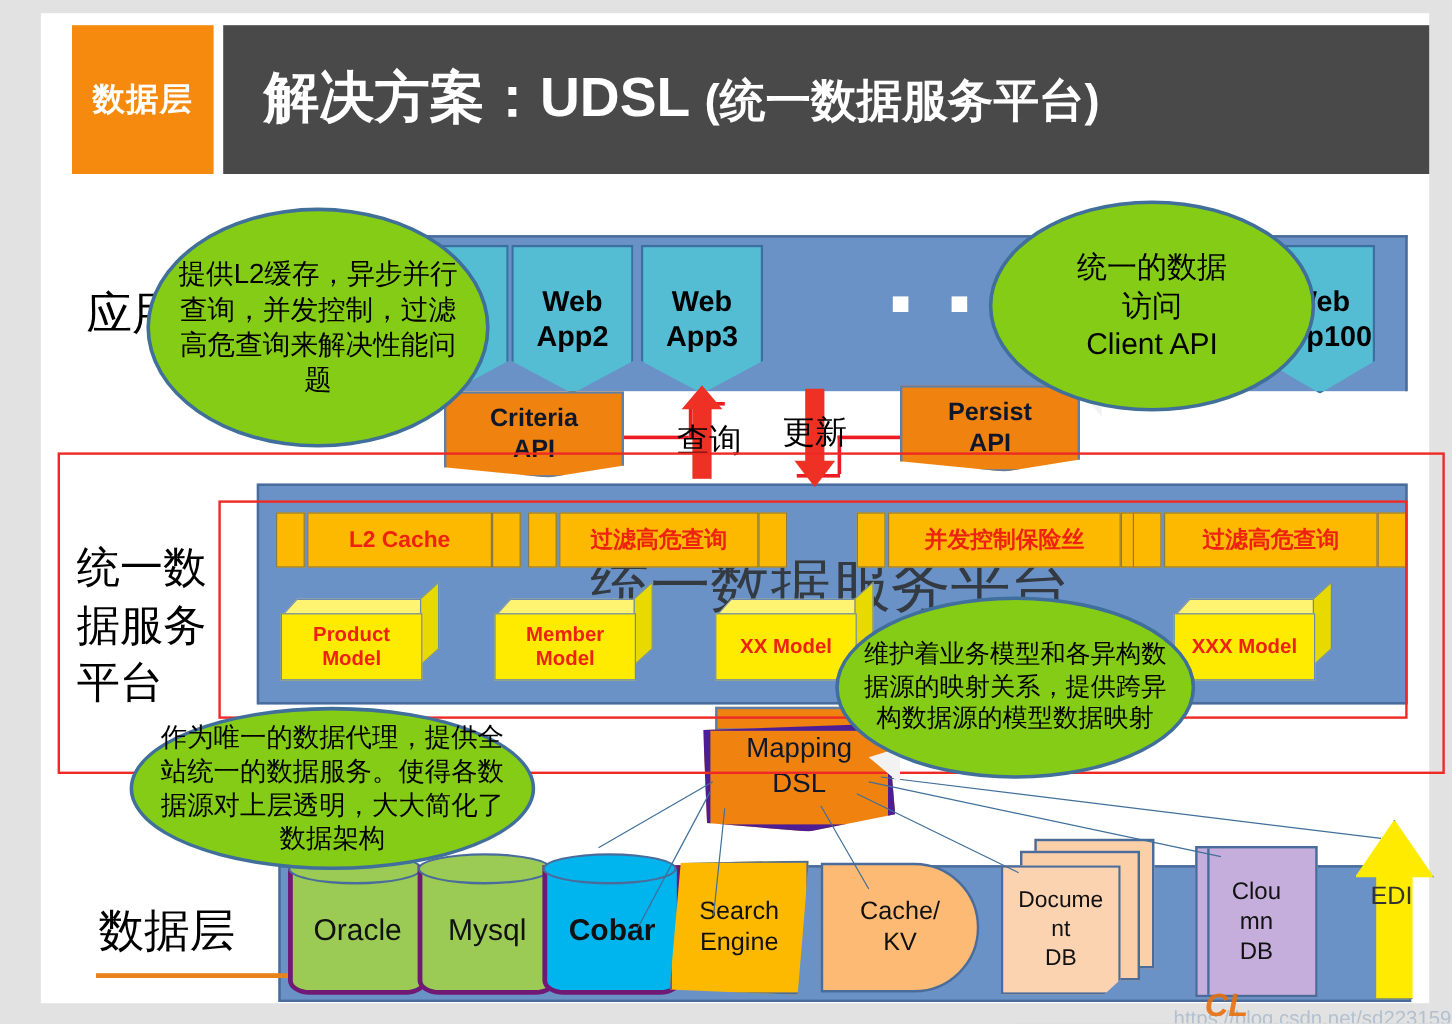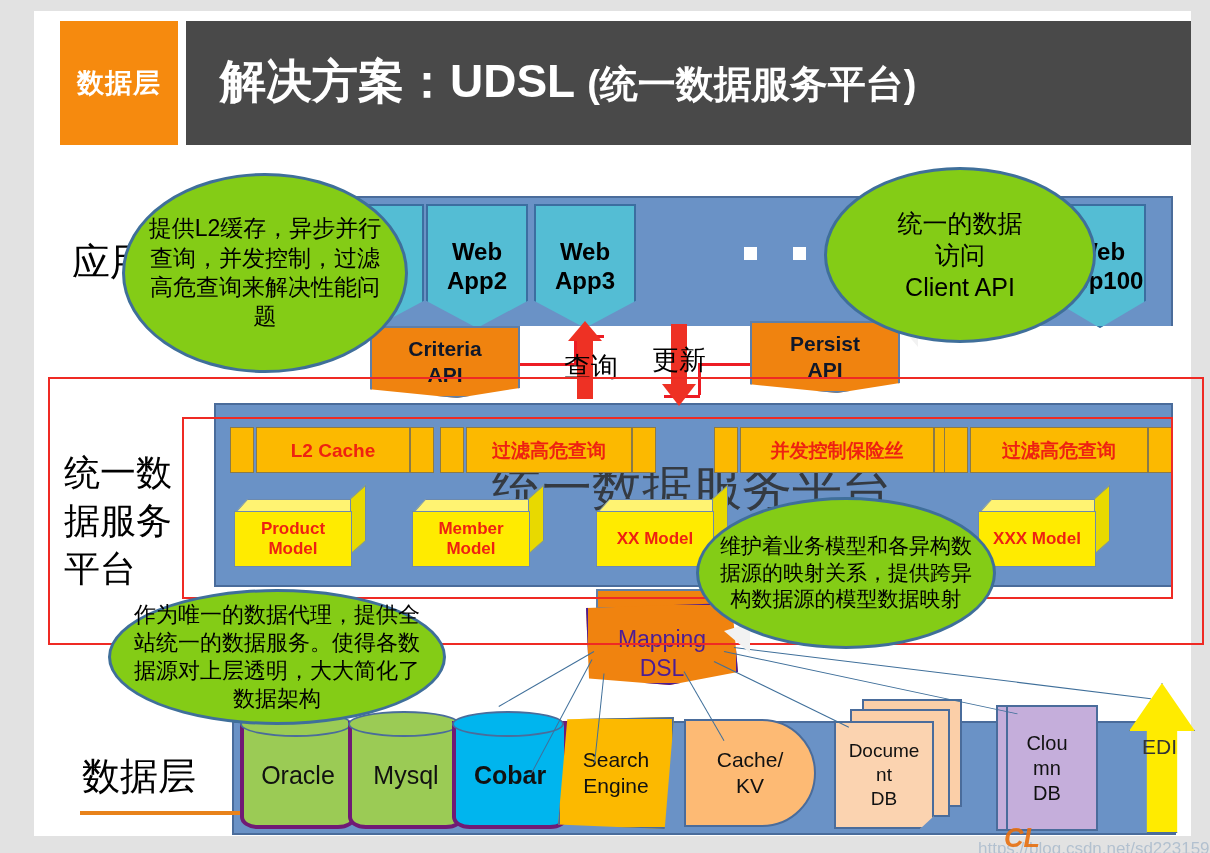--- a/index.html
+++ b/index.html
@@ -88,24 +88,24 @@
                border:1px solid #6d8aae;display:flex;align-items:center;justify-content:center;
                text-align:center;color:#ee2211;font-size:17px;font-weight:700;line-height:20px;}
   .model .top{position:absolute;left:0;top:0;width:116px;height:13px;background:#fff372;
               border:1px solid #6d8aae;transform:skewX(-42deg);transform-origin:bottom left;}
   .model .side{position:absolute;left:116px;top:0;width:14px;height:54px;background:#e8d900;
                border:1px solid #6d8aae;transform:skewY(-42deg);transform-origin:top left;}
   #m1{left:200px;} #m2{left:378px;} #m3{left:562px;} #m4{left:944px;}
 
   
   #mapping-dsl{position:absolute;left:552px;top:592px;width:148px;height:78px;background:#f0830f;
-               border:2px solid #4c1d95;z-index:7;
+               border:6px solid #4c1d95;z-index:7;
                clip-path:polygon(0 6%,96% 0,100% 84%,55% 100%,2% 92%);
-               display:flex;flex-direction:column;align-items:center;justify-content:flex-end;
-               color:#4c1d95;font-size:23px;font-weight:500;line-height:29px;}
+               display:flex;flex-direction:column;align-items:center;justify-content:flex-start;
+               color:#0f172a;font-size:23px;font-weight:500;line-height:29px;}
   #mapping-stack{position:absolute;left:562px;top:578px;width:130px;height:16px;background:#f0830f;
                  border:2px solid #5f7fa8;z-index:6;}
 
   
   #data-band{position:absolute;left:198px;top:710px;width:940px;height:110px;background:#6a92c6;
              border:2px solid #4a6c9b;z-index:2;}
   .cyl{position:absolute;top:700px;width:110px;height:118px;z-index:4;}
   .cyl .body{position:absolute;left:0;top:10px;width:108px;height:100px;border:4px solid #701a75;
              border-radius:0 0 18px 18px/0 0 12px 12px;display:flex;align-items:center;justify-content:center;
              font-size:25px;color:#111;}

